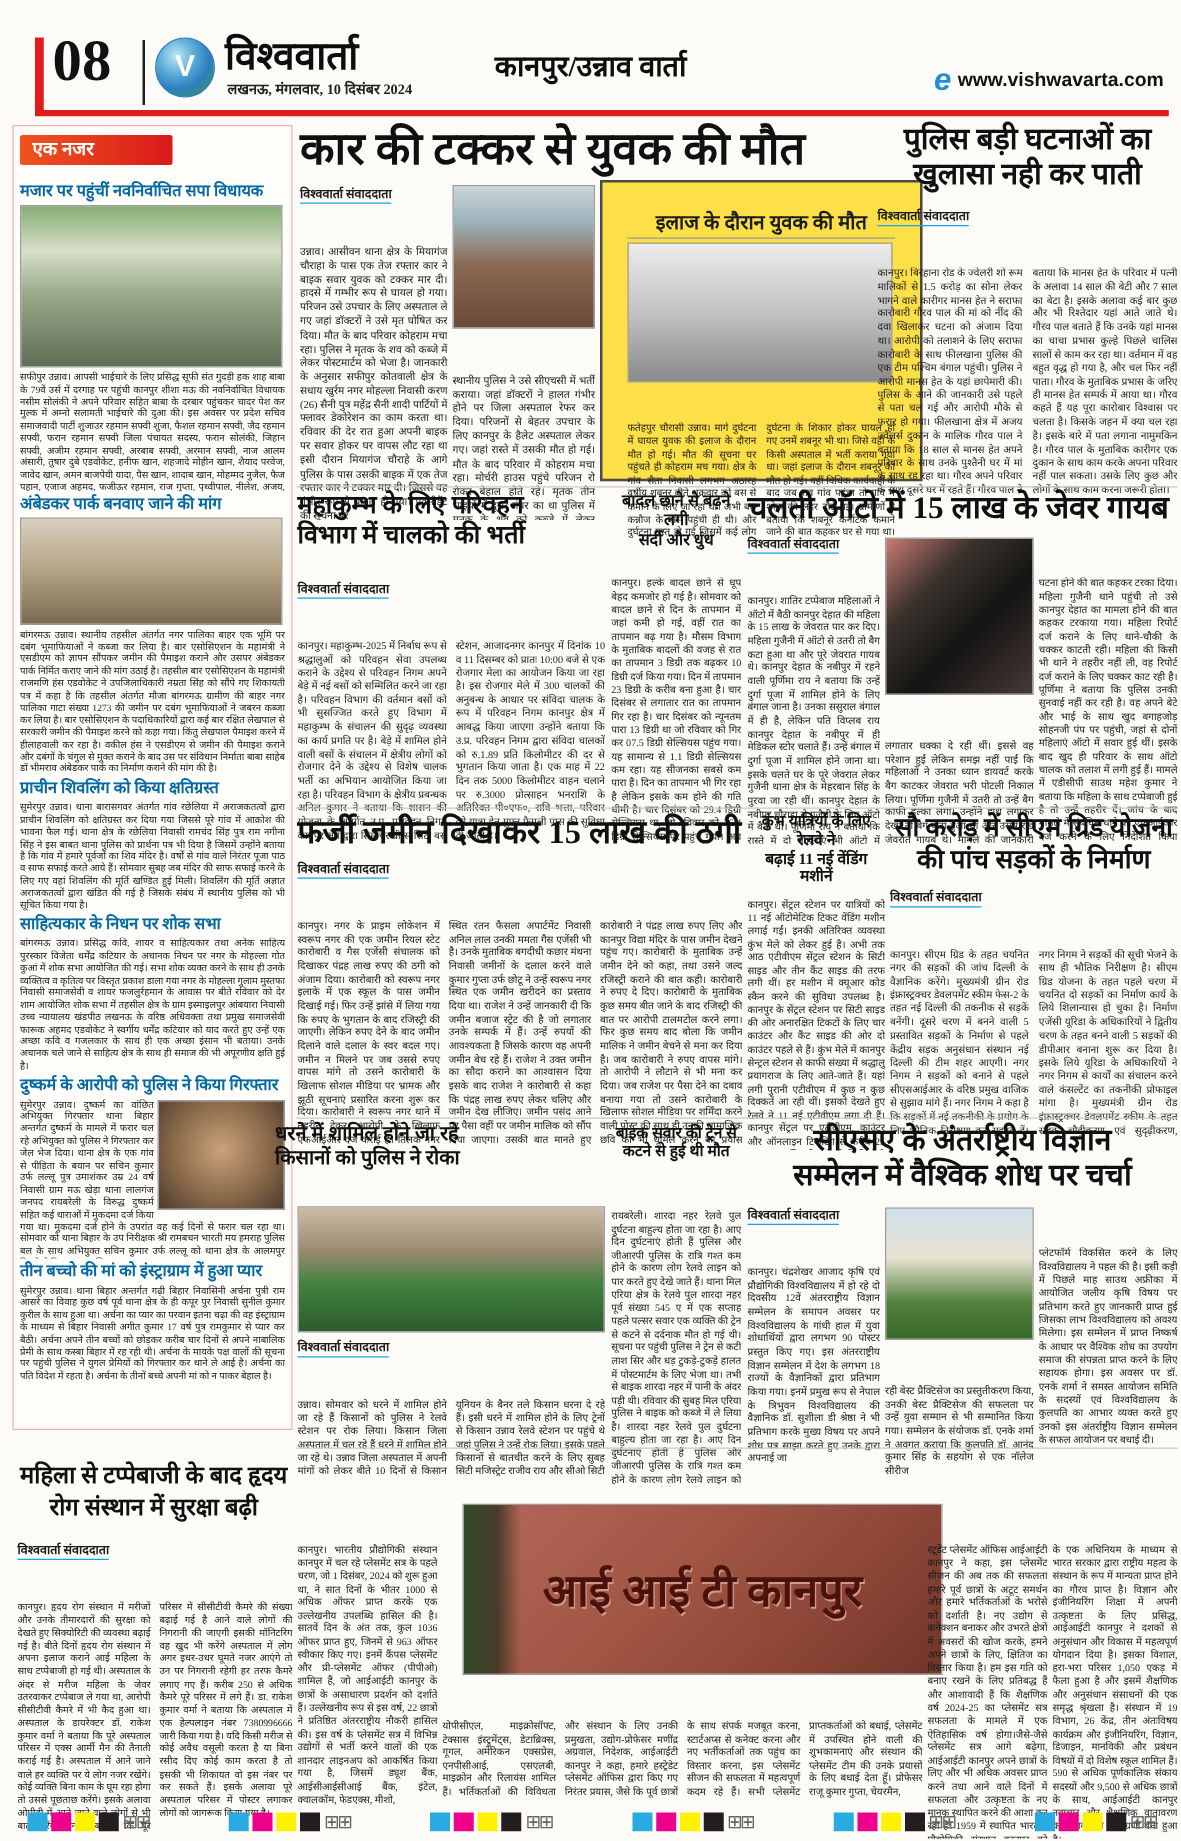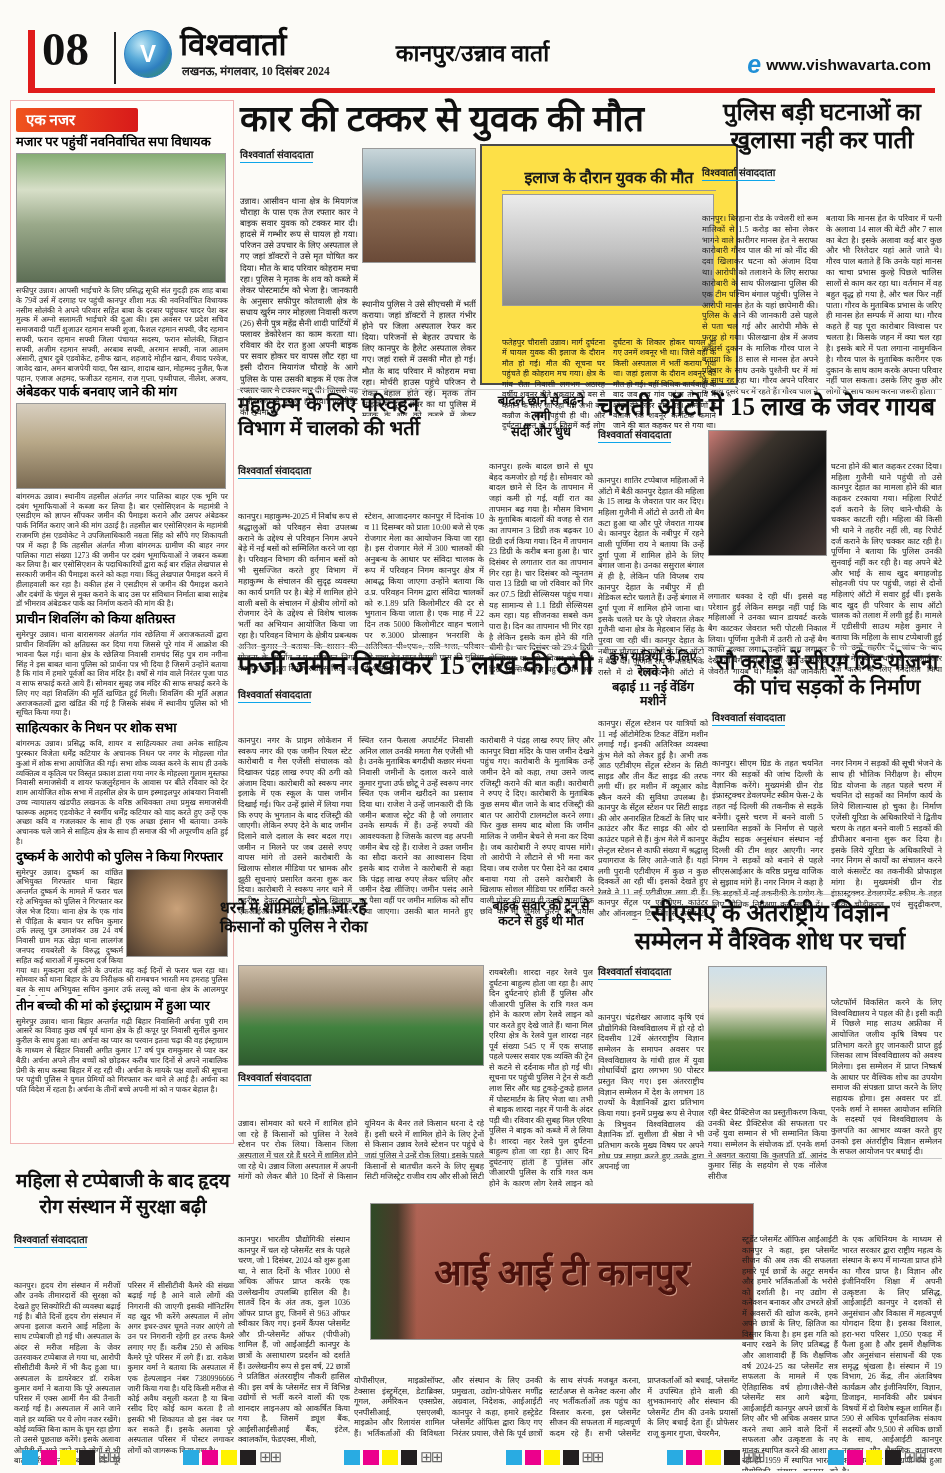--- a/index.html
+++ b/index.html
@@ -27,22 +27,22 @@
   #masthead{left:180px;top:22px;font-size:31px;font-weight:800;color:#0d0d0d;}
   #hdr-date{left:182px;top:63px;font-size:11.5px;font-weight:bold;color:#222;}
   #section-title{left:50%;transform:translateX(-50%);top:36px;font-size:23px;font-weight:800;color:#0d0d0d;}
   #website{right:14px;top:52px;display:flex;align-items:center;gap:5px;font-family:"Liberation Sans",sans-serif;}
   #e-icon{color:#1f8fd6;font-size:25px;font-weight:800;font-style:italic;line-height:1;}
   #website-text{font-size:15.5px;font-weight:bold;color:#111;}
   
   #sidebar{left:10px;top:100px;width:224px;height:1044px;border:1px solid #f0b3b3;background:#fffdfa;
            padding:5px;box-sizing:border-box;overflow:hidden;}
   #onelook-hdr{width:112px;height:24px;background:linear-gradient(90deg,#f0541e,#d81a1a);color:#fff;
-           font-size:15px;font-weight:800;line-height:24px;padding-left:10px;border-radius:2px;margin:2px 0 3px 0;}
-  .sb-head{font-size:13px;font-weight:800;color:#000000;line-height:1.15;margin:3px 0 3px 0;}
+           font-size:15px;font-weight:800;line-height:24px;padding-left:10px;border-radius:2px;margin:2px 0 14px 0;}
+  .sb-head{font-size:13px;font-weight:800;color:#0369a1;line-height:1.15;margin:3px 0 3px 0;}
   .sb-txt{font-size:7.7px;line-height:1.27;text-align:justify;overflow:hidden;}
   .sb-photo{width:210px;margin:1px 0 3px 0;}
   
   .ph-shrine{background:linear-gradient(180deg,#86ad74 0%,#d7dfc8 28%,#9aa98a 55%,#5d6e55 100%);}
   .ph-memo{background:linear-gradient(180deg,#d8cfc0 0%,#b8a888 45%,#7a6a52 100%);}
   .ph-cuffs{background:radial-gradient(circle at 50% 45%,#caa27a 0%,#8a6a4a 55%,#4a3a2e 100%);}
   .ph-man{background:linear-gradient(180deg,#c9d6da 0%,#9db3bb 25%,#8a6a52 55%,#6a4a38 100%);}
   .ph-feet{background:linear-gradient(180deg,#ececec 0%,#c2c2c2 50%,#8a8a8a 100%);}
   .ph-bag{background:linear-gradient(135deg,#c97a74 0%,#3a332c 30%,#141414 60%,#473a36 100%);}
   .ph-crowd{background:linear-gradient(180deg,#cdbda8 0%,#9a8a72 35%,#41823f 62%,#2e5a2e 100%);}

